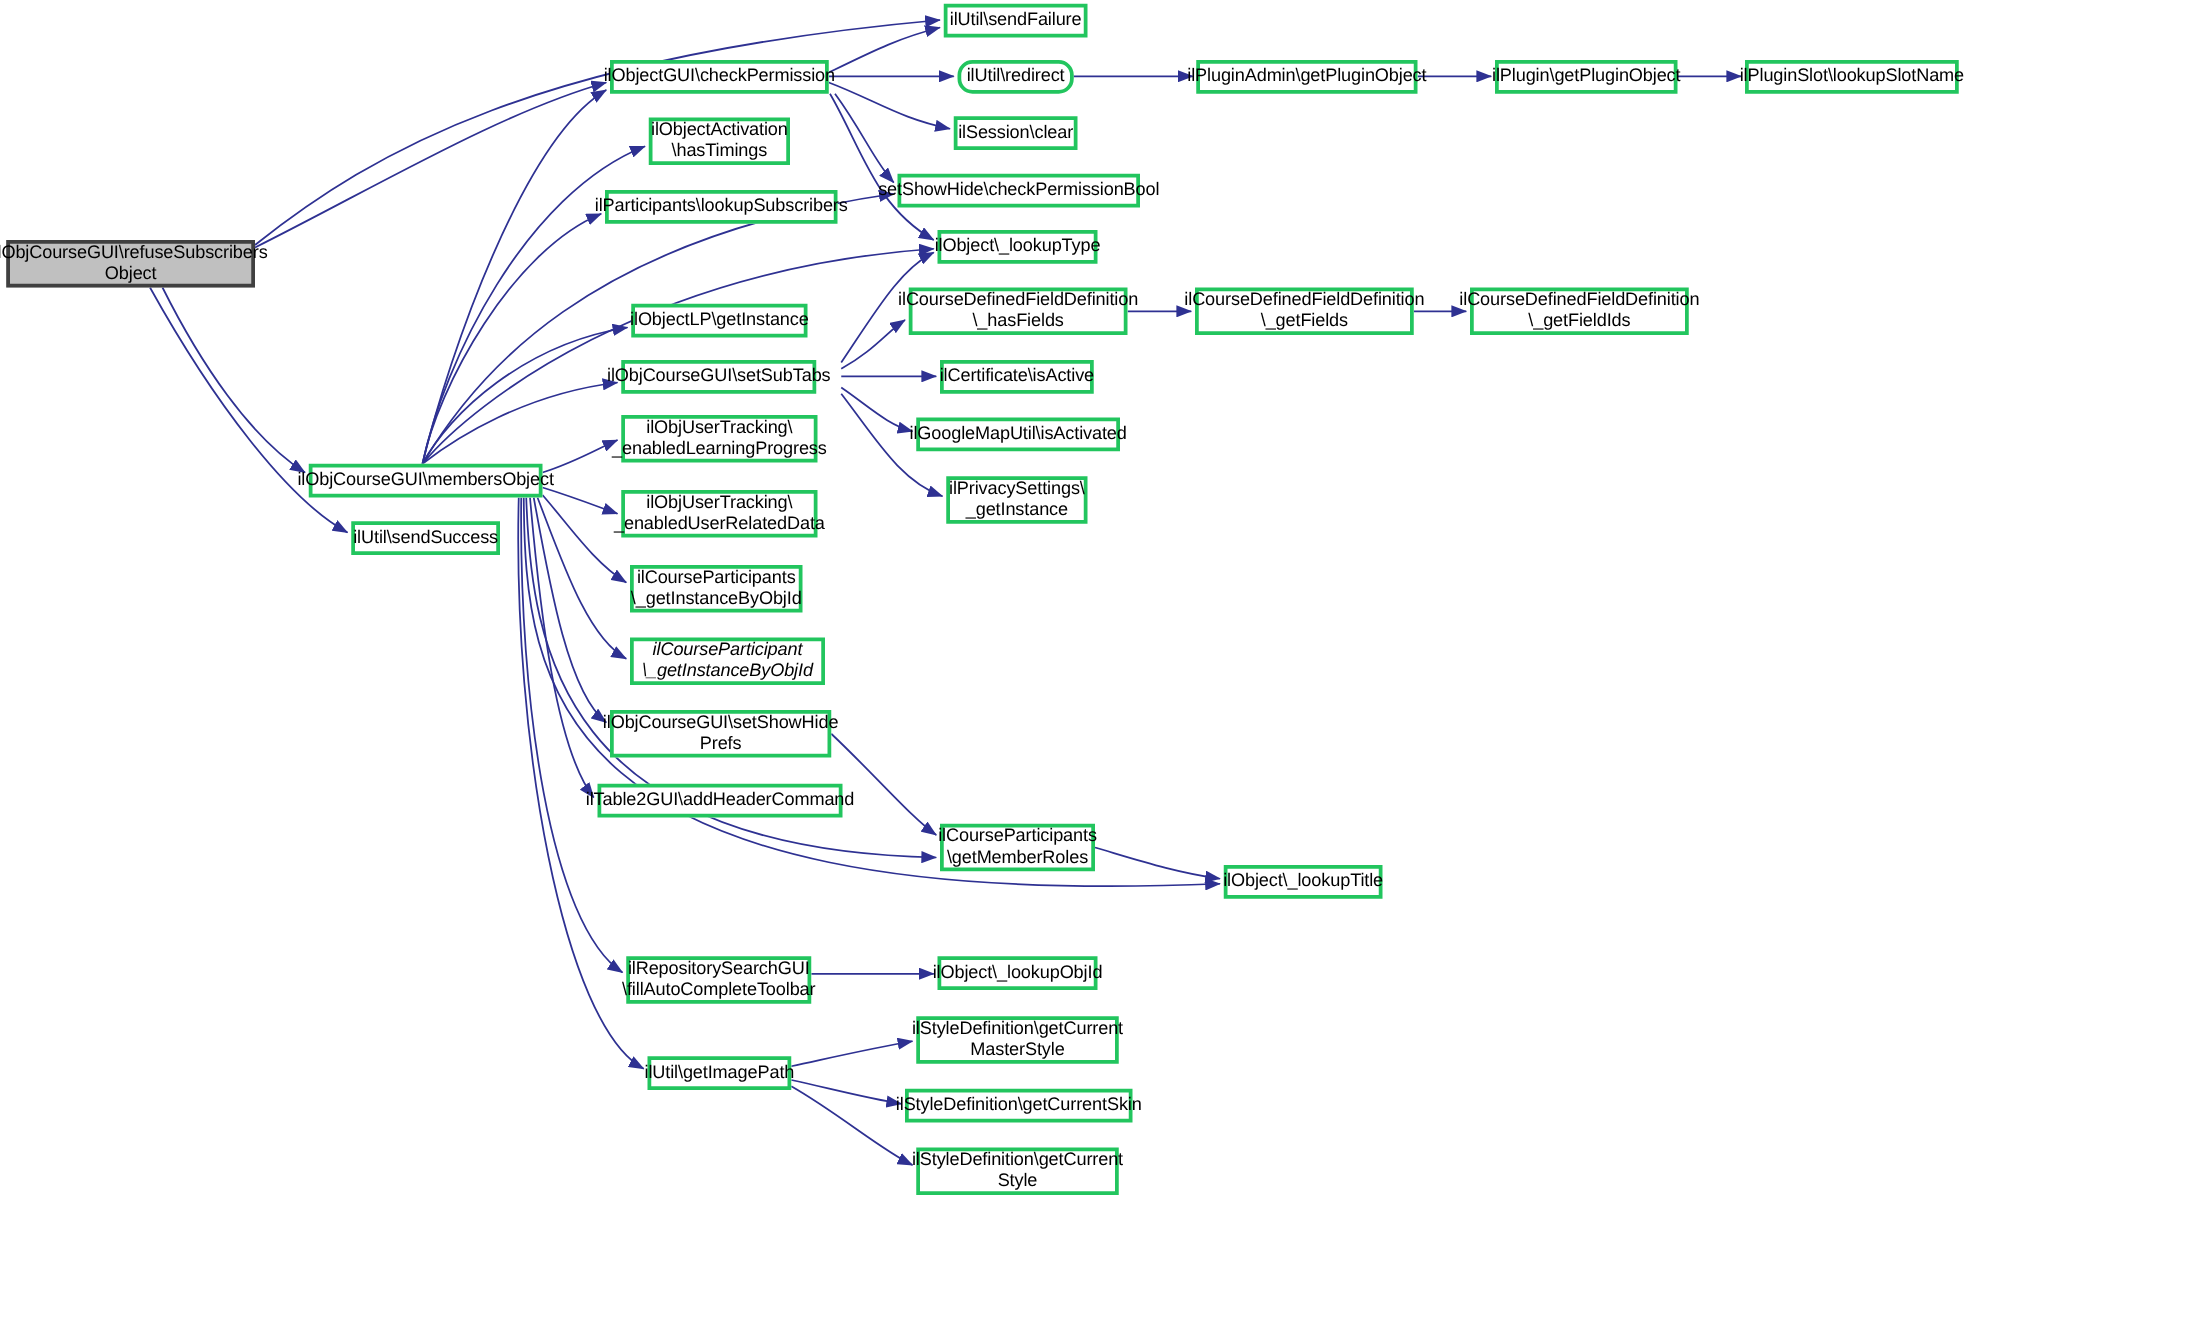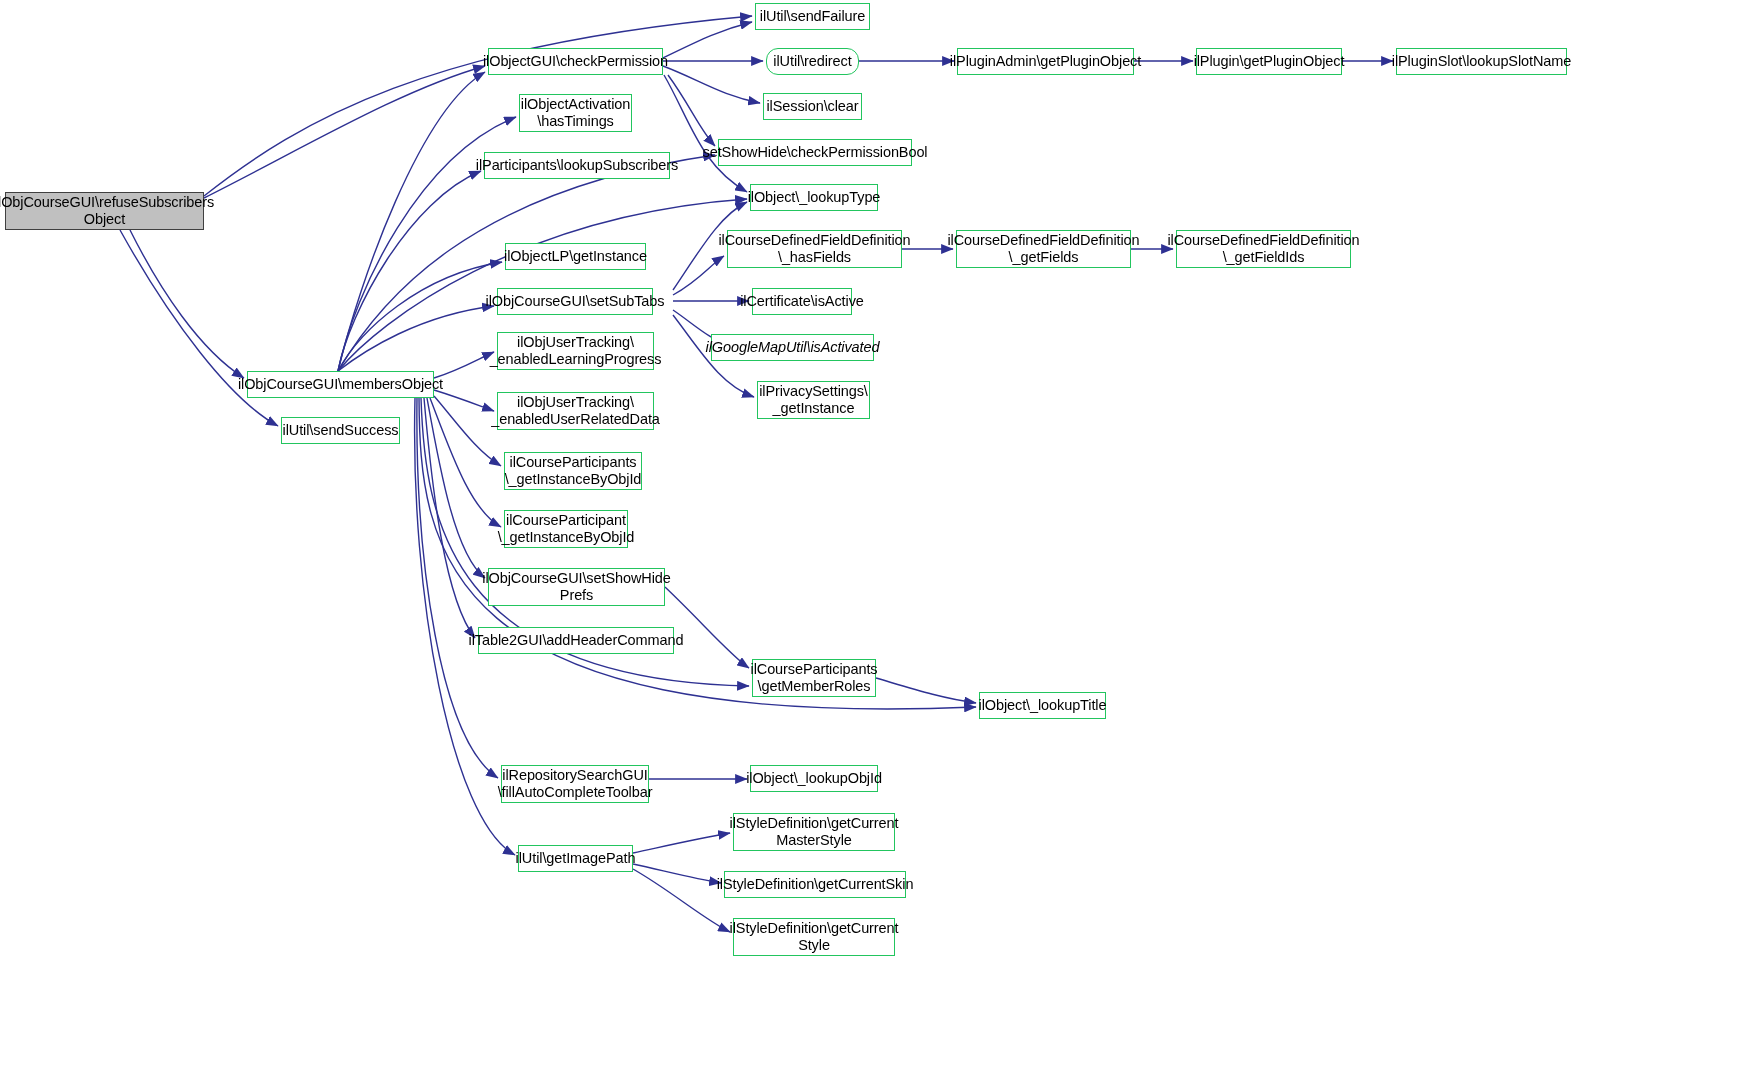--- a/index.html
+++ b/index.html
@@ -22,21 +22,21 @@
   svg#edges {
     position: absolute;
     left: 0;
     top: 0;
     width: 1755px;
     height: 1075px;
   }
   .node {
     position: absolute;
     box-sizing: border-box;
-    border: 1px solid #22c55e;
+    border: 3px solid #22c55e;
     background: #ffffff;
     display: flex;
     align-items: center;
     justify-content: center;
     text-align: center;
     font-size: 14.5px;
     line-height: 17px;
     color: #000000;
     white-space: pre-line;
     letter-spacing: -0.1px;
@@ -122,33 +122,33 @@
       <div class="node" style="left: 484px; top: 152px; width: 186px; height: 27px;"><span>ilParticipants\lookupSubscribers</span></div>
       <div class="node" style="left: 750px; top: 184px; width: 128px; height: 27px;"><span>ilObject\_lookupType</span></div>
       <div class="node" style="left: 727px; top: 230px; width: 175px; height: 38px;"><span>ilCourseDefinedFieldDefinition
 \_hasFields</span></div>
       <div class="node" style="left: 956px; top: 230px; width: 175px; height: 38px;"><span>ilCourseDefinedFieldDefinition
 \_getFields</span></div>
       <div class="node" style="left: 1176px; top: 230px; width: 175px; height: 38px;"><span>ilCourseDefinedFieldDefinition
 \_getFieldIds</span></div>
       <div class="node" style="left: 505px; top: 243px; width: 141px; height: 27px;"><span>ilObjectLP\getInstance</span></div>
       <div class="node" style="left: 497px; top: 288px; width: 156px; height: 27px;"><span>ilObjCourseGUI\setSubTabs</span></div>
-      <div class="node" style="left: 752px; top: 288px; width: 100px; height: 27px;"><span>ilCertificate\isActive</span></div>
-      <div class="node" style="left: 711px; top: 334px; width: 163px; height: 27px; font-style: italic;"><span>ilGoogleMapUtil\isActivated</span></div>
+      <div class="node" style="left: 752px; top: 288px; width: 123px; height: 27px;"><span>ilCertificate\isActive</span></div>
+      <div class="node" style="left: 733px; top: 334px; width: 163px; height: 27px;"><span>ilGoogleMapUtil\isActivated</span></div>
       <div class="node" style="left: 497px; top: 332px; width: 157px; height: 38px;"><span>ilObjUserTracking\
 _enabledLearningProgress</span></div>
       <div class="node" style="left: 757px; top: 381px; width: 113px; height: 38px;"><span>ilPrivacySettings\
 _getInstance</span></div>
       <div class="node" style="left: 247px; top: 371px; width: 187px; height: 27px;"><span>ilObjCourseGUI\membersObject</span></div>
       <div class="node" style="left: 497px; top: 392px; width: 157px; height: 38px;"><span>ilObjUserTracking\
 _enabledUserRelatedData</span></div>
       <div class="node" style="left: 281px; top: 417px; width: 119px; height: 27px;"><span>ilUtil\sendSuccess</span></div>
       <div class="node" style="left: 504px; top: 452px; width: 138px; height: 38px;"><span>ilCourseParticipants
 \_getInstanceByObjId</span></div>
-      <div class="node" style="left: 504px; top: 510px; width: 124px; height: 38px;"><span>ilCourseParticipant
+      <div class="node" style="left: 504px; top: 510px; width: 156px; height: 38px; font-style: italic;"><span>ilCourseParticipant
 \_getInstanceByObjId</span></div>
       <div class="node" style="left: 488px; top: 568px; width: 177px; height: 38px;"><span>ilObjCourseGUI\setShowHide
 Prefs</span></div>
       <div class="node" style="left: 478px; top: 627px; width: 196px; height: 27px;"><span>ilTable2GUI\addHeaderCommand</span></div>
       <div class="node" style="left: 752px; top: 659px; width: 124px; height: 38px;"><span>ilCourseParticipants
 \getMemberRoles</span></div>
       <div class="node" style="left: 979px; top: 692px; width: 127px; height: 27px;"><span>ilObject\_lookupTitle</span></div>
       <div class="node" style="left: 501px; top: 765px; width: 148px; height: 38px;"><span>ilRepositorySearchGUI
 \fillAutoCompleteToolbar</span></div>
       <div class="node" style="left: 750px; top: 765px; width: 128px; height: 27px;"><span>ilObject\_lookupObjId</span></div>

